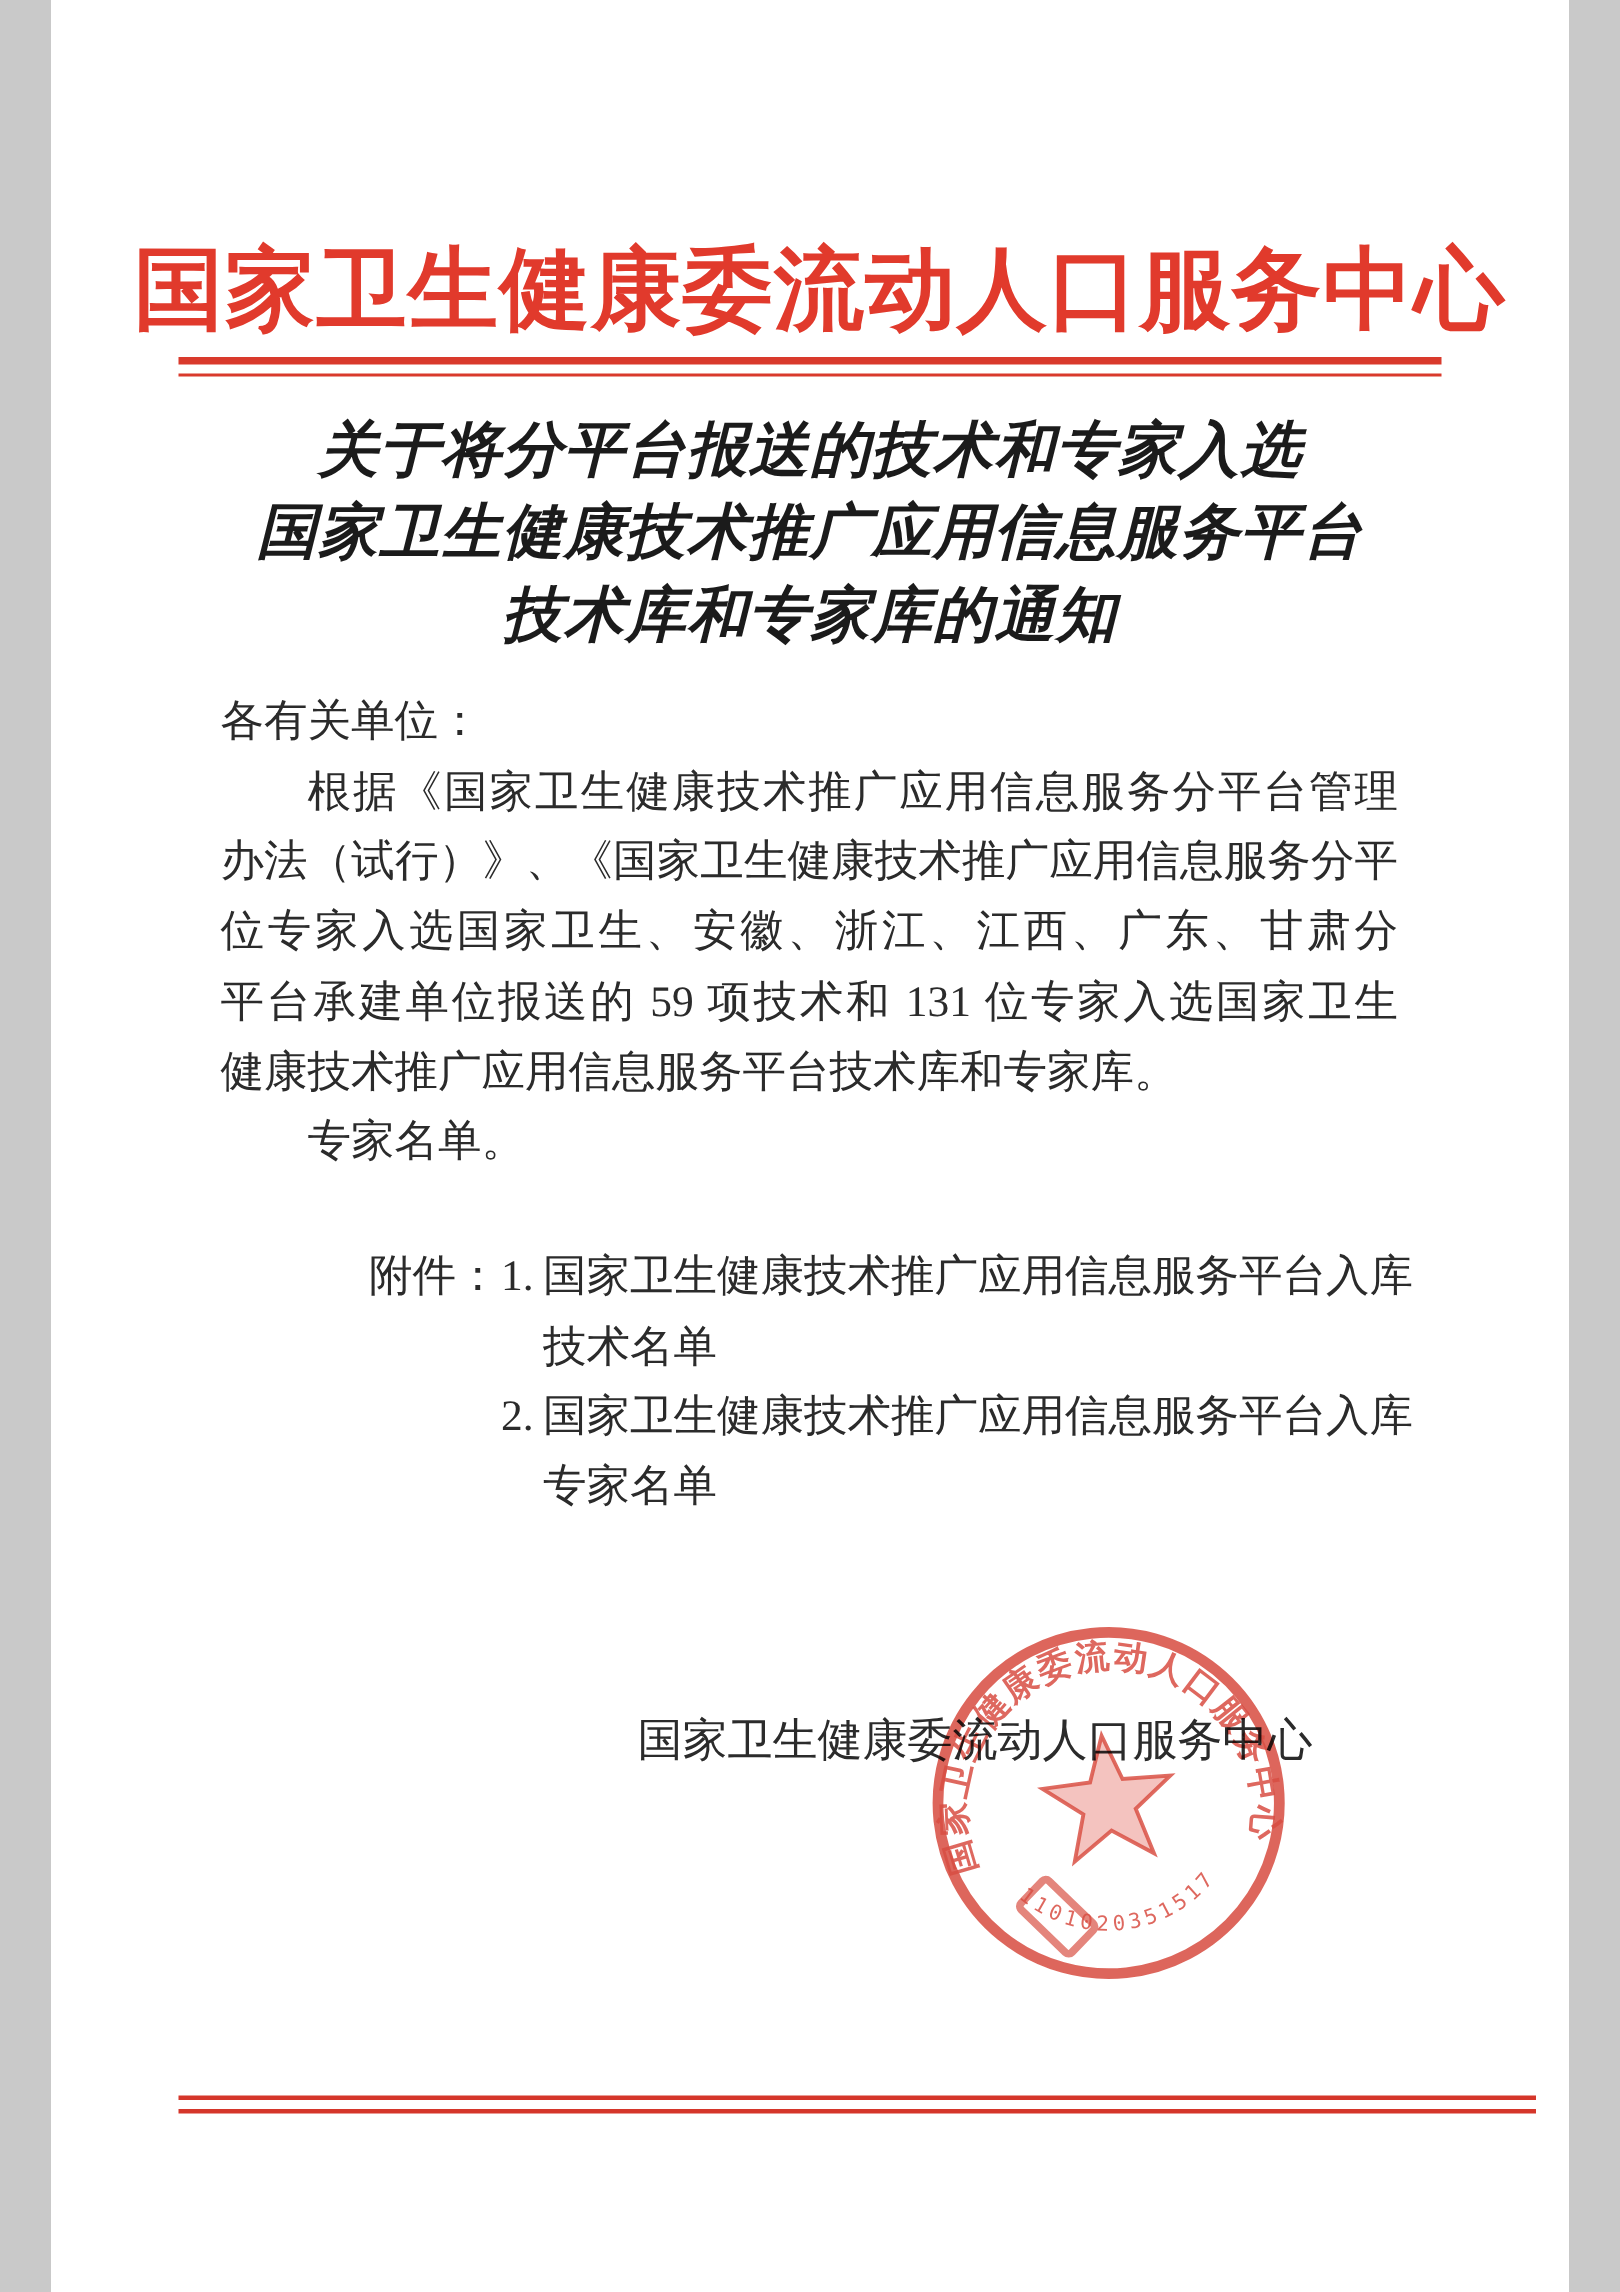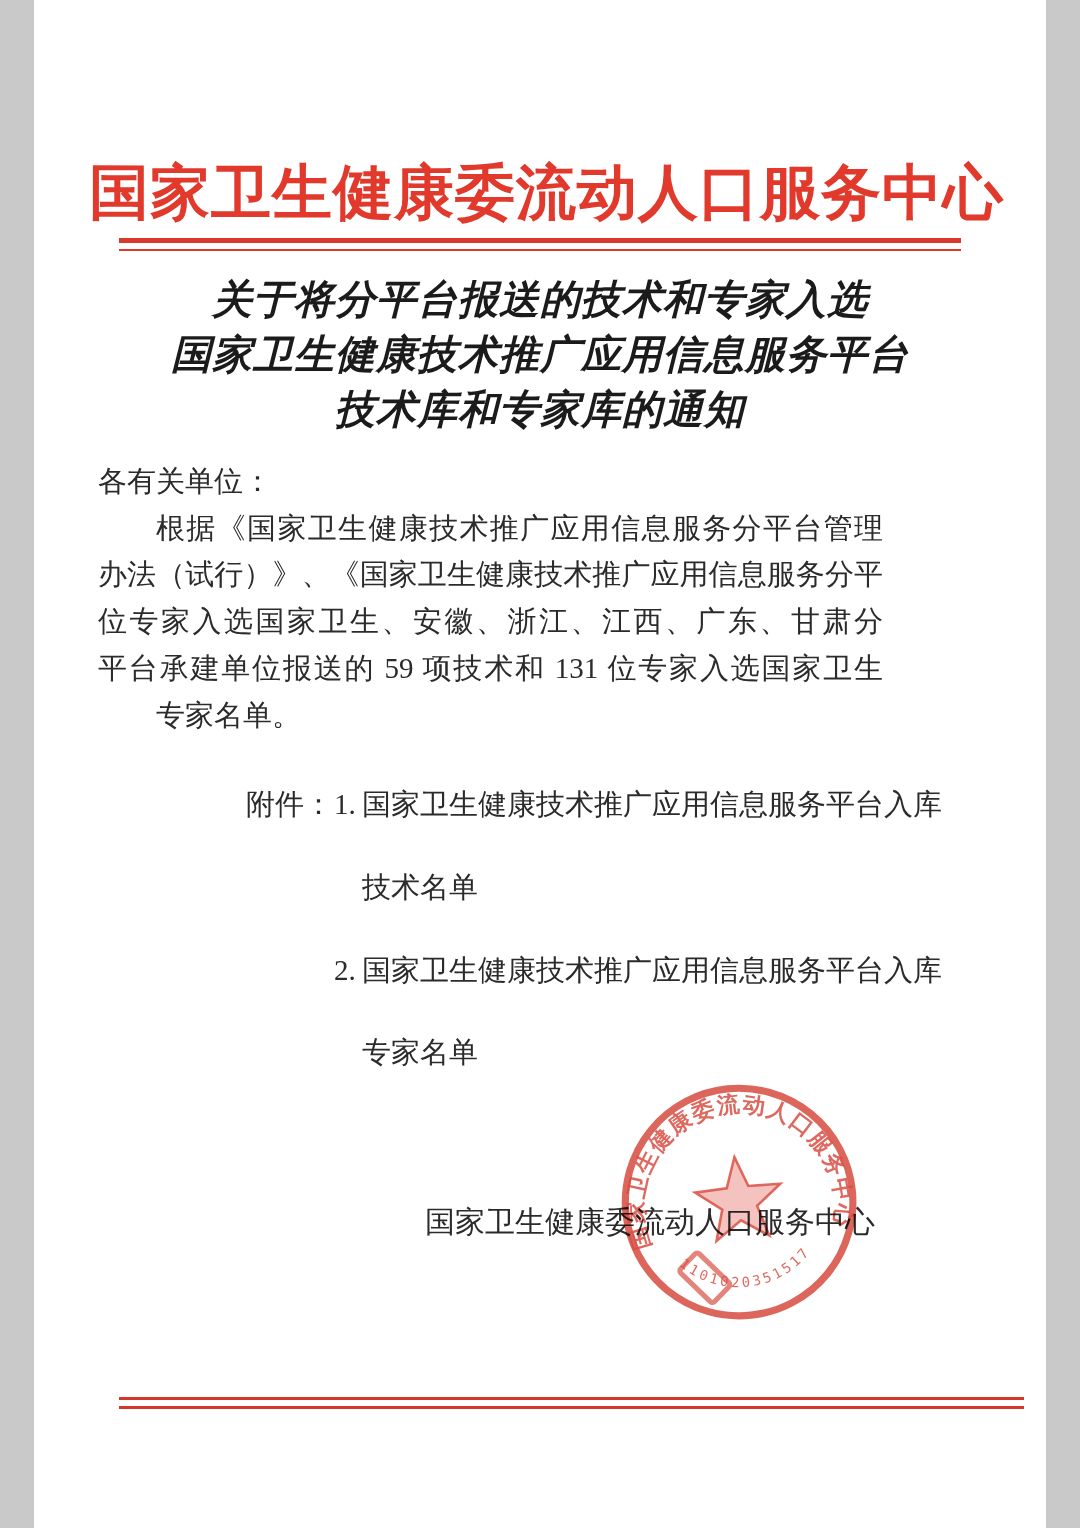--- a/index.html
+++ b/index.html
@@ -35,37 +35,37 @@
     font-weight: bold;
     font-size: 40px;
     line-height: 55px;
     letter-spacing: 1px;
     color: #1b1b1b;
     white-space: nowrap;
     font-style: italic;
   }
   
   .body {
-    margin: 21px 145px 0 64px;
+    margin: 21px 145px 0 113px;
     width: 785px;
     font-size: 29px;
     line-height: 46.7px;
     color: #2b2b2b;
   }
   .body .line { white-space: nowrap; }
   .body .line.fill { text-align: justify; text-align-last: justify; }
   .body .line.indent { text-indent: 2em; }
   
   .attachments {
     margin: 43px 0 0 212px;
     font-size: 29px;
     line-height: 46.7px;
     color: #2b2b2b;
   }
-  .att-row { display: flex; white-space: nowrap; margin-top: 36px; }
+  .att-row { display: flex; white-space: nowrap; }
   .att-label { width: 88px; }
   .att-no { width: 28px; }
   .att-cont { padding-left: 116px; }
   
   .signature {
     width: 460px;
     margin: 122px 166px 0 auto;
     text-align: center;
     color: #2b2b2b;
     position: relative;
@@ -108,20 +108,21 @@
     <div>国家卫生健康技术推广应用信息服务平台</div>
     <div>技术库和专家库的通知</div>
   </div>
 
   <div class="body">
     <div class="line">各有关单位：</div>
     <div class="line indent fill">根据《国家卫生健康技术推广应用信息服务分平台管理</div>
     <div class="line fill">办法（试行）》、《国家卫生健康技术推广应用信息服务分平</div>
     <div class="line fill">位专家入选国家卫生、安徽、浙江、江西、广东、甘肃分</div>
     <div class="line fill">平台承建单位报送的 59 项技术和 131 位专家入选国家卫生</div>
+    <div class="line">健康技术推广应用信息服务平台技术库和专家库。</div>
     <div class="line indent">专家名单。</div>
   </div>
 
   <div class="attachments">
     <div class="att-row">
       <span class="att-label">附件：</span>
       <span class="att-no">1.</span>
       <span class="att-text">国家卫生健康技术推广应用信息服务平台入库</span>
     </div>
     <div class="att-row">

